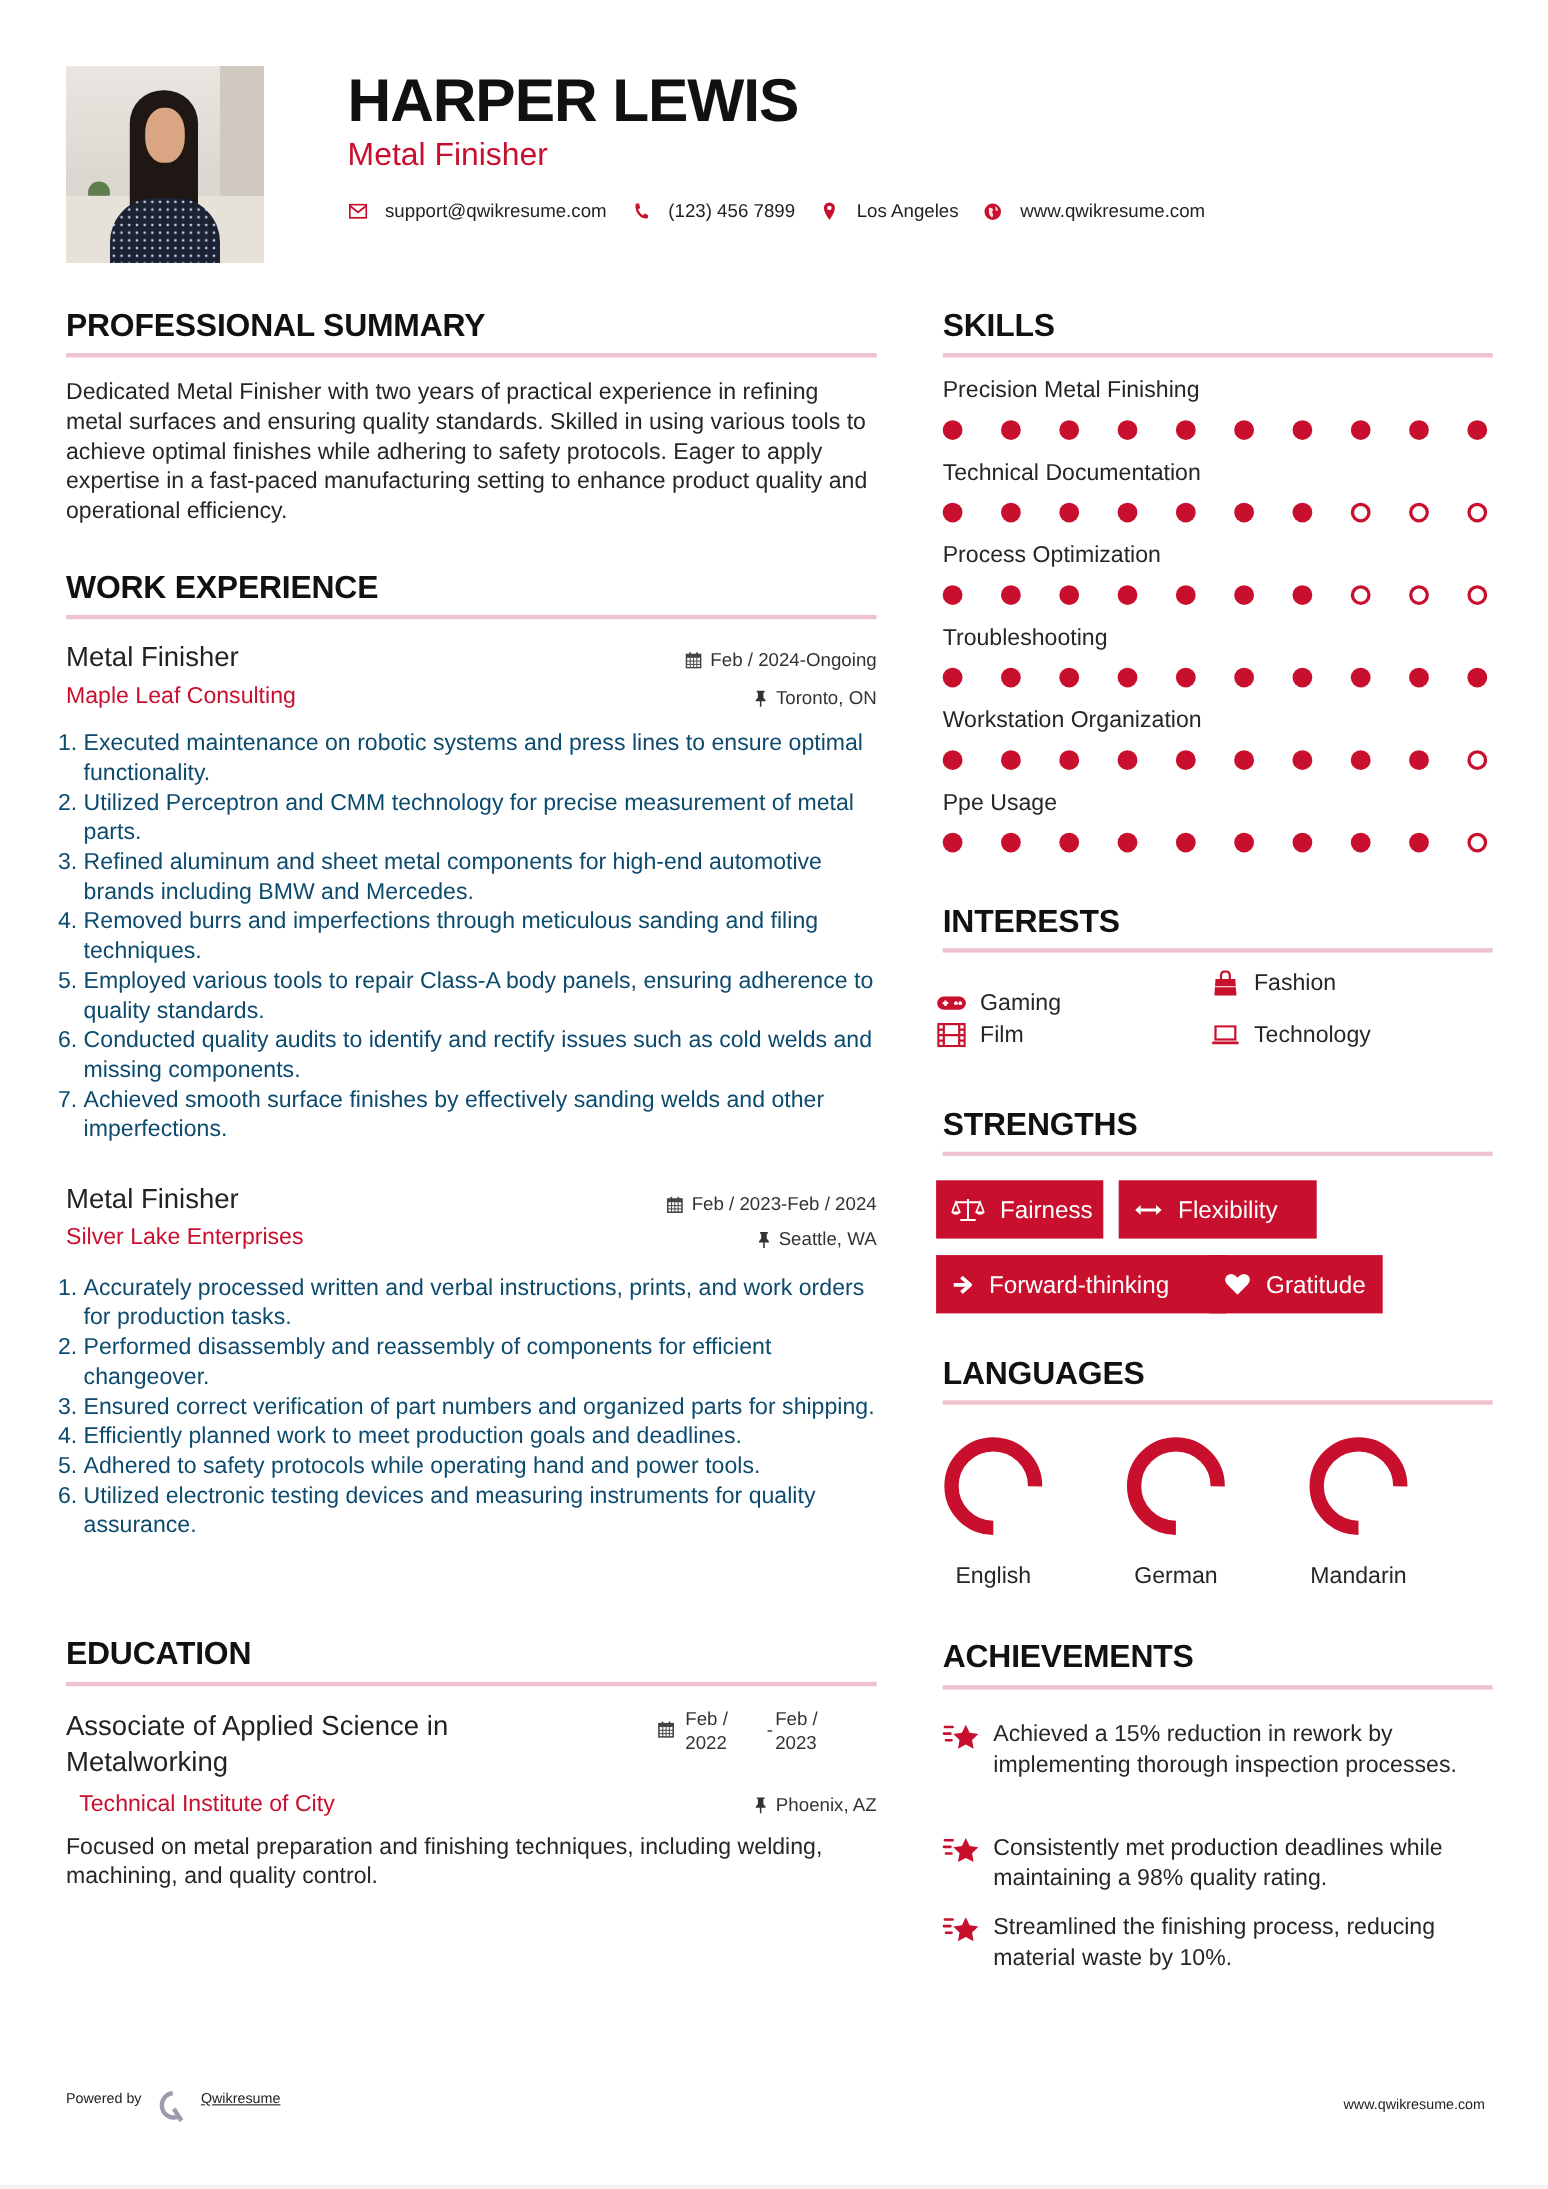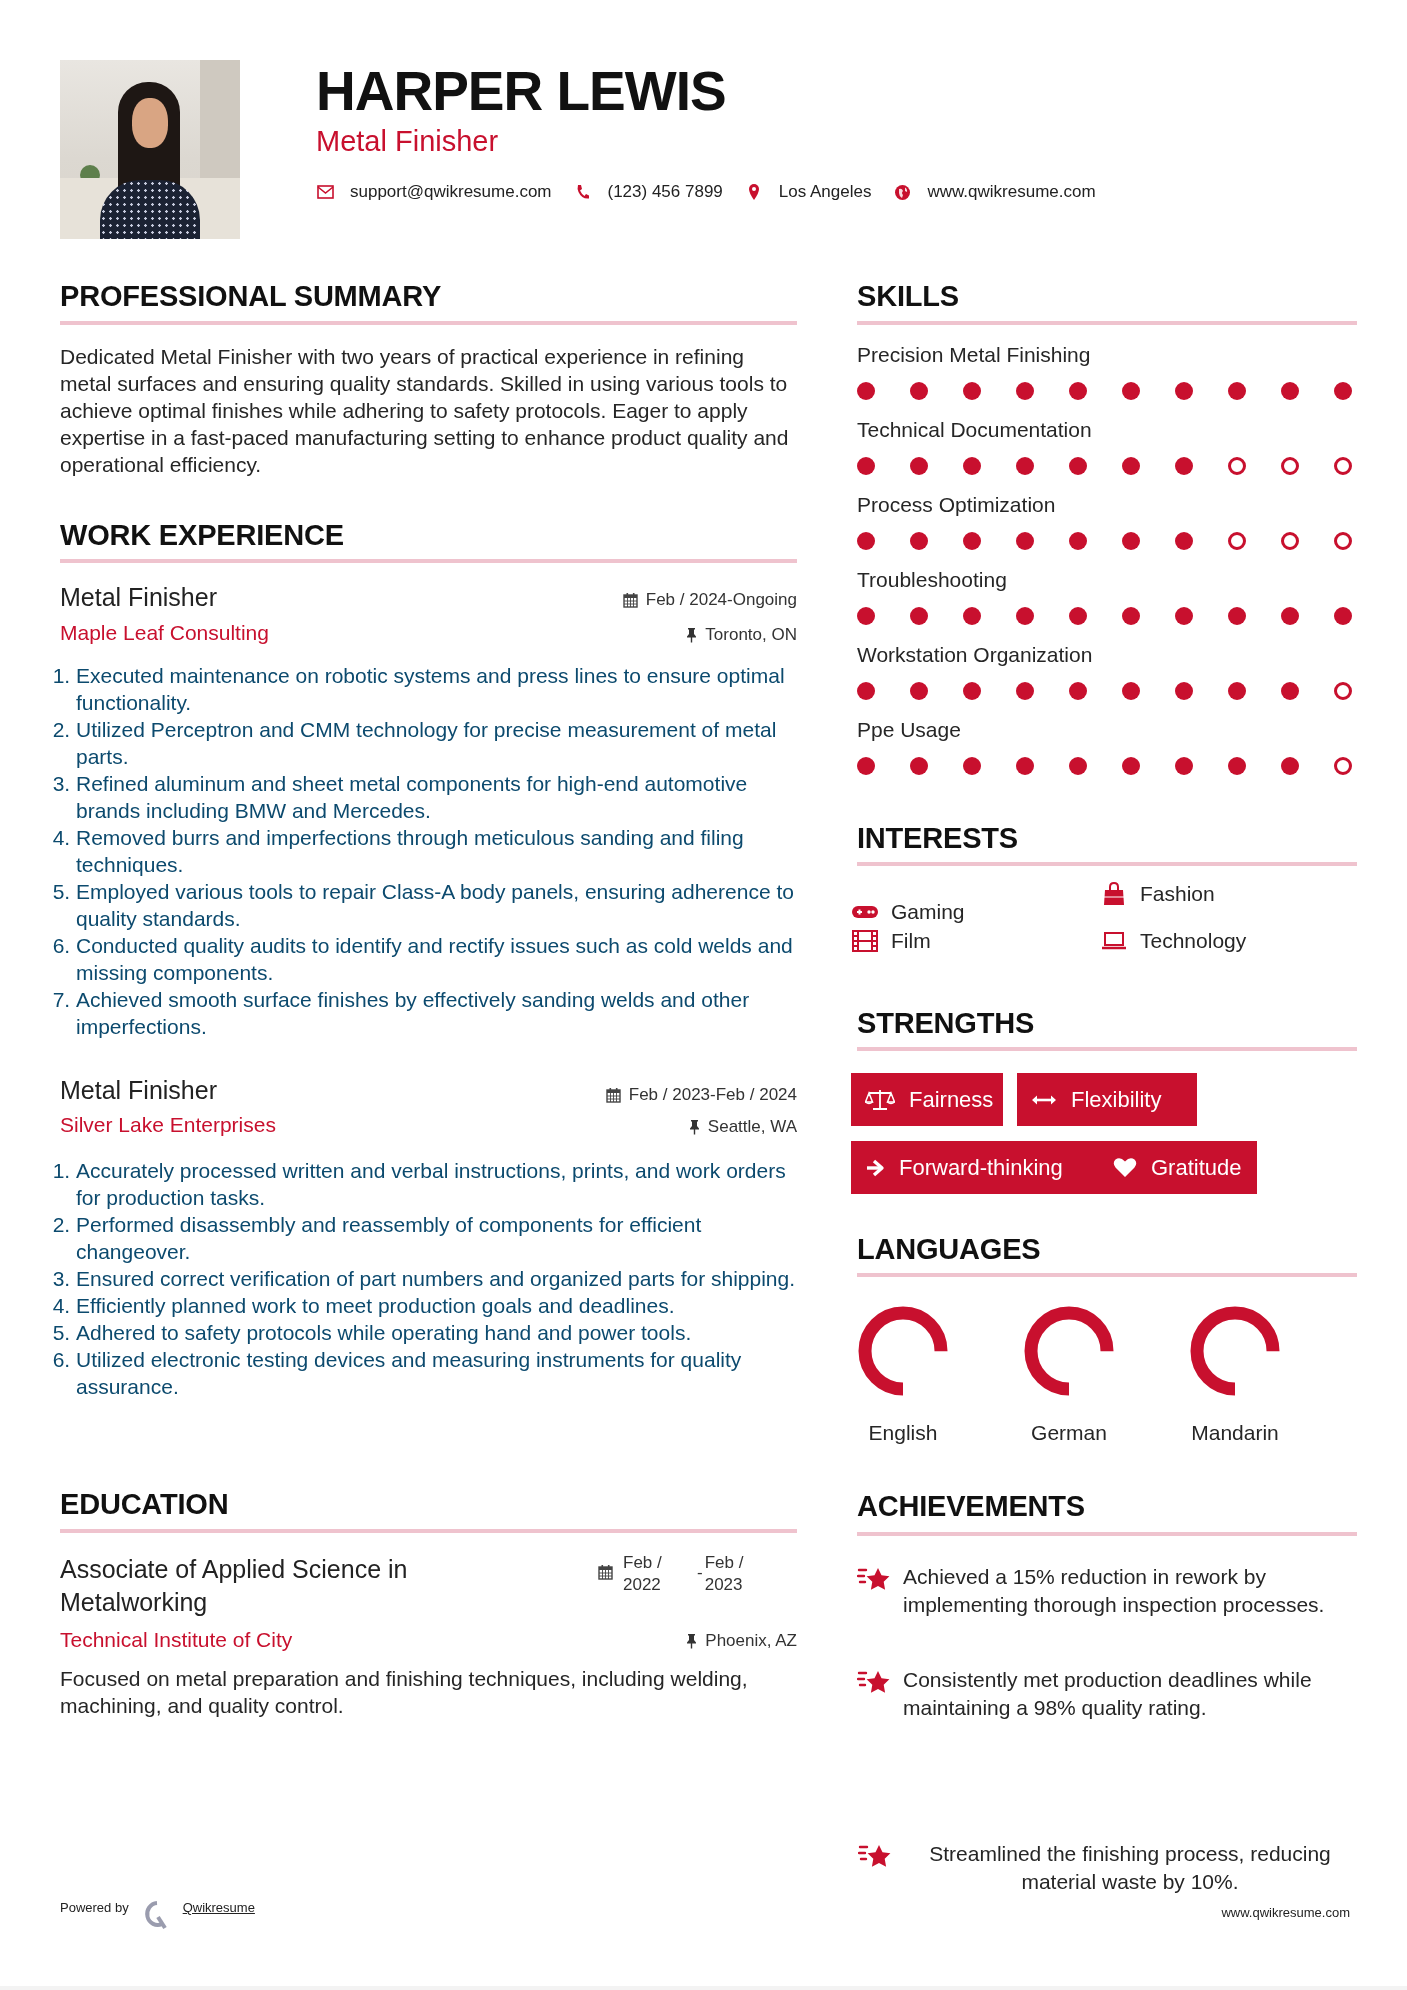--- a/index.html
+++ b/index.html
@@ -215,21 +215,21 @@
     <span style="display:flex; flex-direction:column; width:60px;">
       <span>Feb /</span>
       <span>2022</span>
     </span>
     <span style="padding-top:10px; margin:0 2px 0 14px;">-</span>
     <span style="display:flex; flex-direction:column;">
       <span>Feb /</span>
       <span>2023</span>
     </span>
   </div>
-  <div class="job-company" style="left:60px; top:1627px;">Technical Institute of City</div>
+  <div class="job-company" style="left:72px; top:1627px;">Technical Institute of City</div>
   <div class="meta" style="right:610px; top:1630px;">
     <span class="ic">
       <svg width="11" height="16" viewBox="0 0 11 16">
           <path d="M2 1 H9 V2.5 H8 V7 L10 9.5 V10.5 H6.2 V15.5 H4.8 V10.5 H1 V9.5 L3 7 V2.5 H2 Z" fill="#333"></path>
         </svg>
     </span>
     <span>Phoenix, AZ</span>
   </div>
   <div class="para" style="left:60px; top:1665px; width:740px;">Focused on metal preparation and finishing techniques, including welding, machining, and quality control.</div>
 
@@ -432,21 +432,21 @@
           </svg></span>
         <span class="txt">Achieved a 15% reduction in rework by implementing thorough inspection processes.</span>
       </div>
       <div class="ach" style="top: 1666px;">
         <span class="ic"><svg width="34" height="28" viewBox="0 0 34 28">
             <path d="M2 5 H9 M1 11 H7 M3 17 H8" stroke="#c8102e" stroke-width="2.4" stroke-linecap="round"></path>
             <path d="M21 3 L24.5 10.2 L32.4 11.3 L26.7 16.8 L28.1 24.7 L21 21 L13.9 24.7 L15.3 16.8 L9.6 11.3 L17.5 10.2 Z" fill="#c8102e"></path>
           </svg></span>
         <span class="txt">Consistently met production deadlines while maintaining a 98% quality rating.</span>
       </div>
-      <div class="ach" style="top: 1840px; text-align: center;">
+      <div class="ach" style="top: 1738px;">
         <span class="ic"><svg width="34" height="28" viewBox="0 0 34 28">
             <path d="M2 5 H9 M1 11 H7 M3 17 H8" stroke="#c8102e" stroke-width="2.4" stroke-linecap="round"></path>
             <path d="M21 3 L24.5 10.2 L32.4 11.3 L26.7 16.8 L28.1 24.7 L21 21 L13.9 24.7 L15.3 16.8 L9.6 11.3 L17.5 10.2 Z" fill="#c8102e"></path>
           </svg></span>
         <span class="txt">Streamlined the finishing process, reducing material waste by 10%.</span>
       </div>
     </div>
 
   <div class="footer-left">
     <span>Powered by</span>

